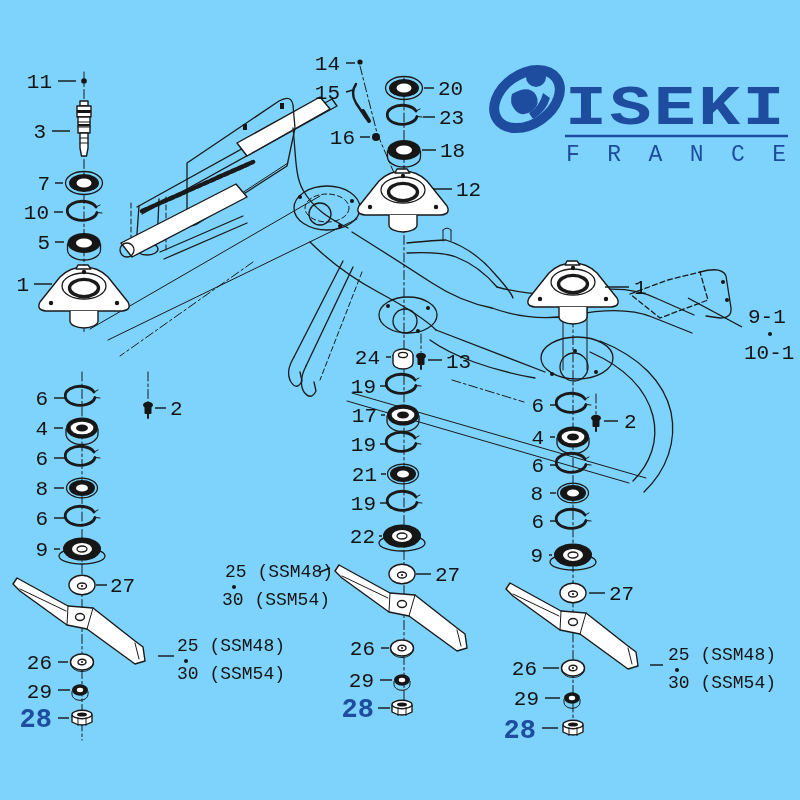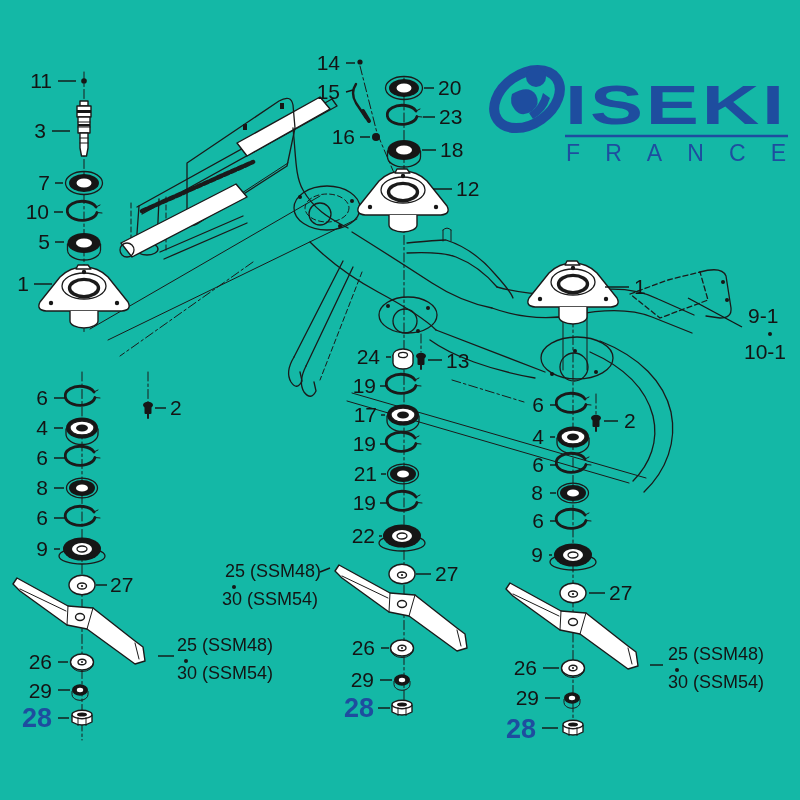--- a/index.html
+++ b/index.html
@@ -1,18 +1,18 @@
 <!DOCTYPE html>
 <html><head>
 <meta charset="utf-8">
 <style>
   :root { --blue:#1e4d9f; --ink:#1a1a1a; }
   html,body{margin:0;padding:0;background:#fff;}
-  #stage{position:relative;width:800px;height:800px;background:#14b8a6;overflow:hidden;
-         font-family:Liberation Sans, sans-serif;}
+  #stage{position:relative;width:800px;height:800px;background:#7dd3fc;overflow:hidden;
+         font-family:Liberation Mono, monospace;}
   svg{position:absolute;left:0;top:0;}
   .ln  {fill:none;stroke:var(--ink);stroke-width:1.3;stroke-linecap:round;stroke-linejoin:round;}
   .lnf {fill:#fff;stroke:var(--ink);stroke-width:1.4;stroke-linejoin:round;}
   .dk  {fill:#161616;stroke:none;}
   .dd  {stroke-dasharray:9 3 2.5 3;}
   .dsh {stroke-dasharray:5 3;}
   .thin{stroke-width:1;}
   .ldr {stroke:#141414;stroke-width:1.4;}
   .callout{font-size:21px;fill:#141414;}
   .note{font-size:18px;fill:#141414;}

